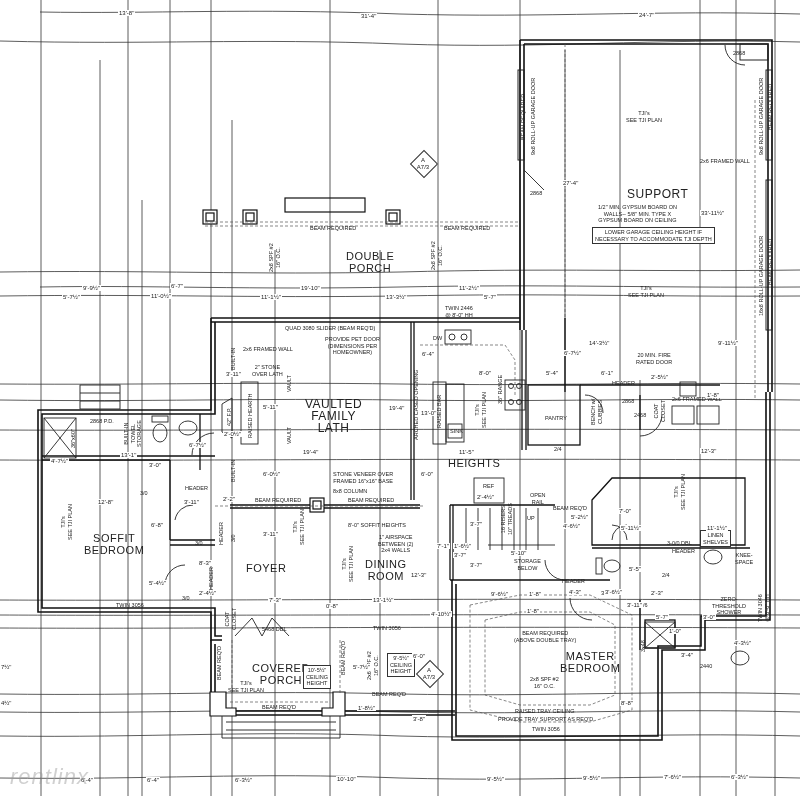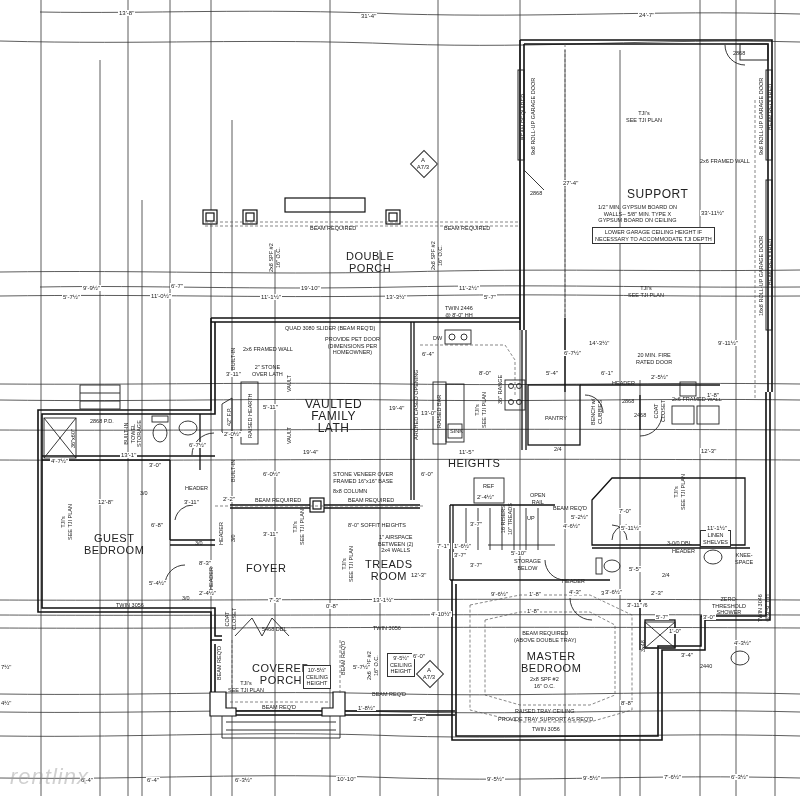--- a/index.html
+++ b/index.html
@@ -234,26 +234,26 @@
   </g>
 </svg>
 
 <div class="lbl room" style="left:627px;top:188px;font-size:12px;">SUPPORT</div>
 <div class="lbl room" style="left:346px;top:250px;">DOUBLE
 PORCH</div>
 <div class="lbl room room-lg" style="left:305px;top:398px;">VAULTED
 FAMILY
 LATH</div>
 <div class="lbl room" style="left:448px;top:457px;">HEIGHTS</div>
-<div class="lbl room" style="left:84px;top:532px;">GUEST
+<div class="lbl room" style="left:84px;top:532px;">SOFFIT
 BEDROOM</div>
 <div class="lbl room" style="left:246px;top:562px;">FOYER</div>
-<div class="lbl room" style="left:365px;top:558px;">TREADS
+<div class="lbl room" style="left:365px;top:558px;">DINING
 ROOM</div>
-<div class="lbl room" style="left:521px;top:650px;">MASTER
+<div class="lbl room" style="left:521px;top:650px;padding-left:39px;">MASTER
 BEDROOM</div>
 <div class="lbl room" style="left:252px;top:662px;">COVERED
 PORCH</div>
 <div class="lbl note" style="left:545px;top:415px;">PANTRY</div>
 
 <div class="lbl note" style="left:598px;top:204px;">1/2" MIN. GYPSUM BOARD ON
 WALLS-- 5/8" MIN. TYPE X
 GYPSUM BOARD ON CEILING</div>
 <div class="lbl boxnote" style="left:592px;top:227px;">LOWER GARAGE CEILING HEIGHT IF
 NECESSARY TO ACCOMMODATE TJI DEPTH</div>

